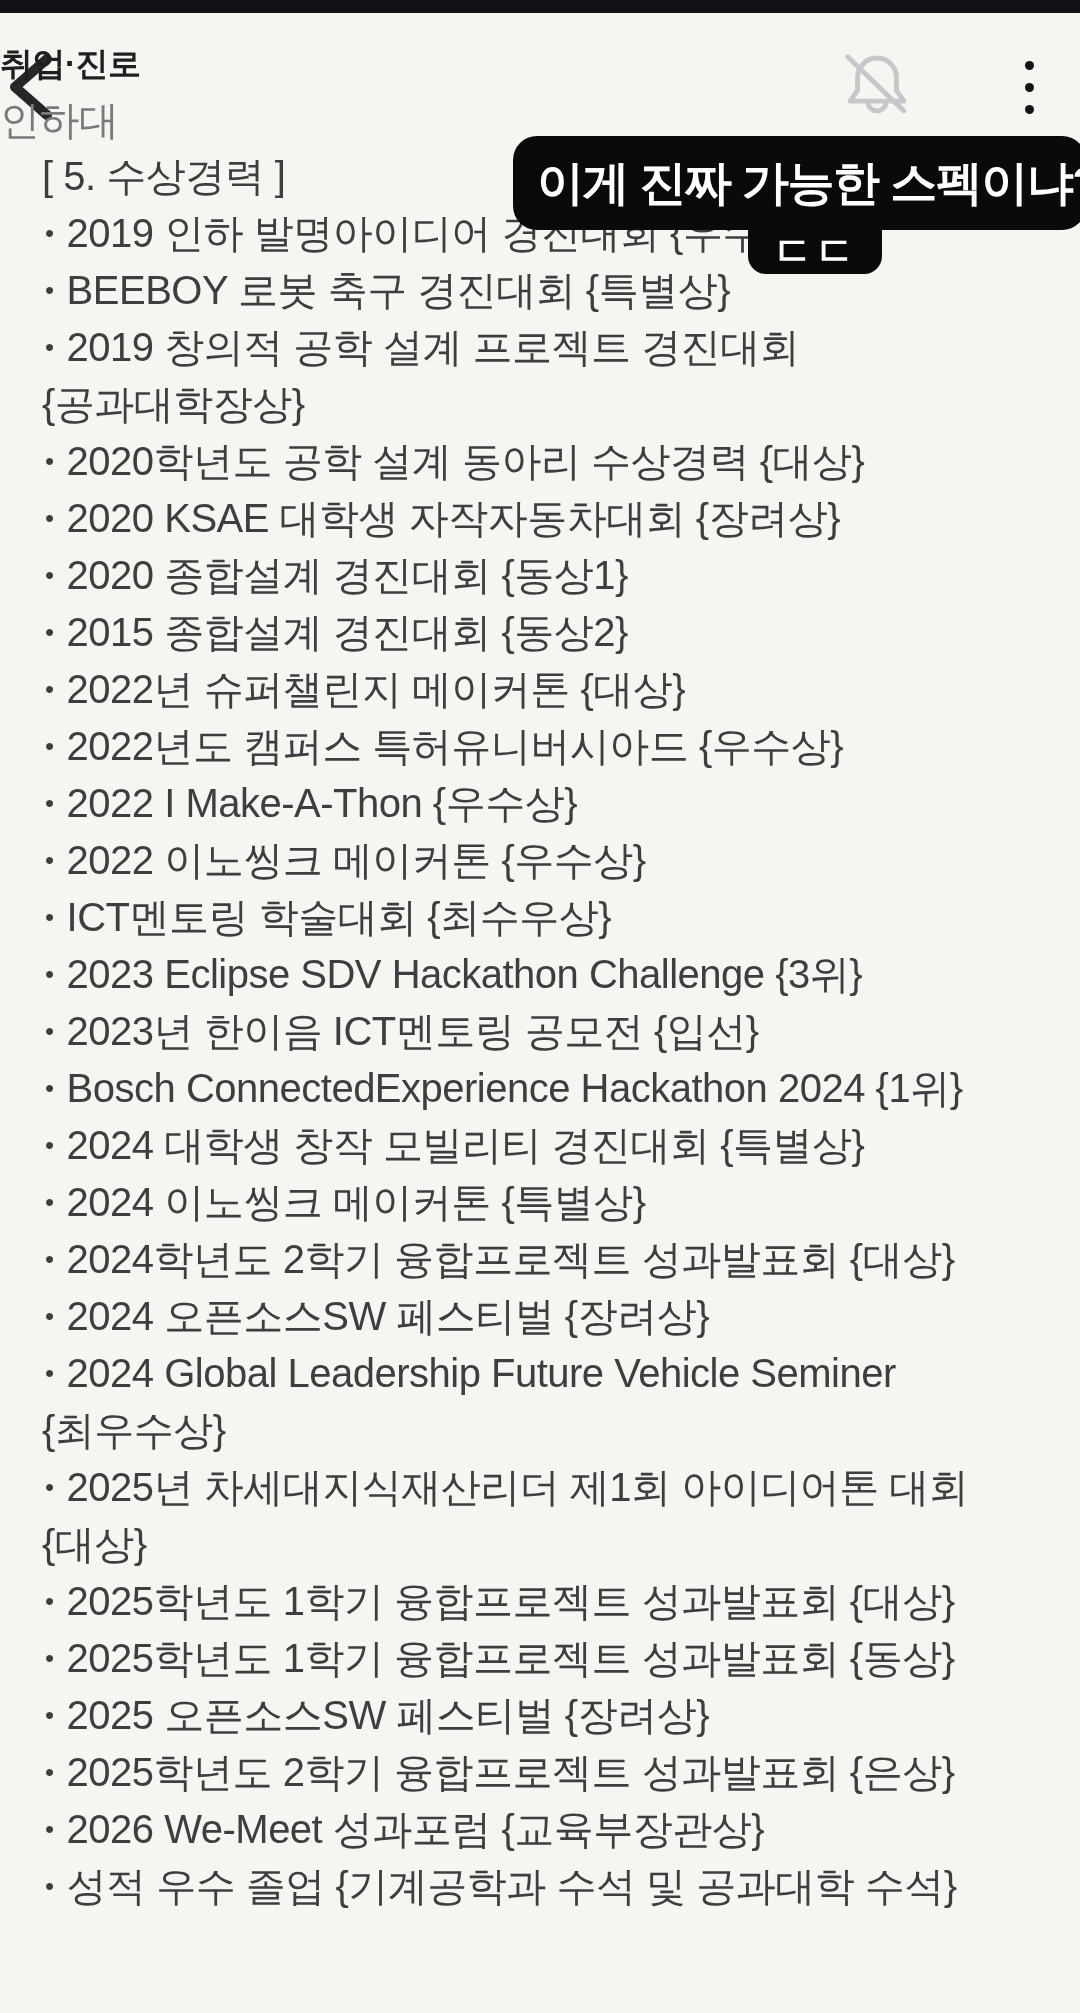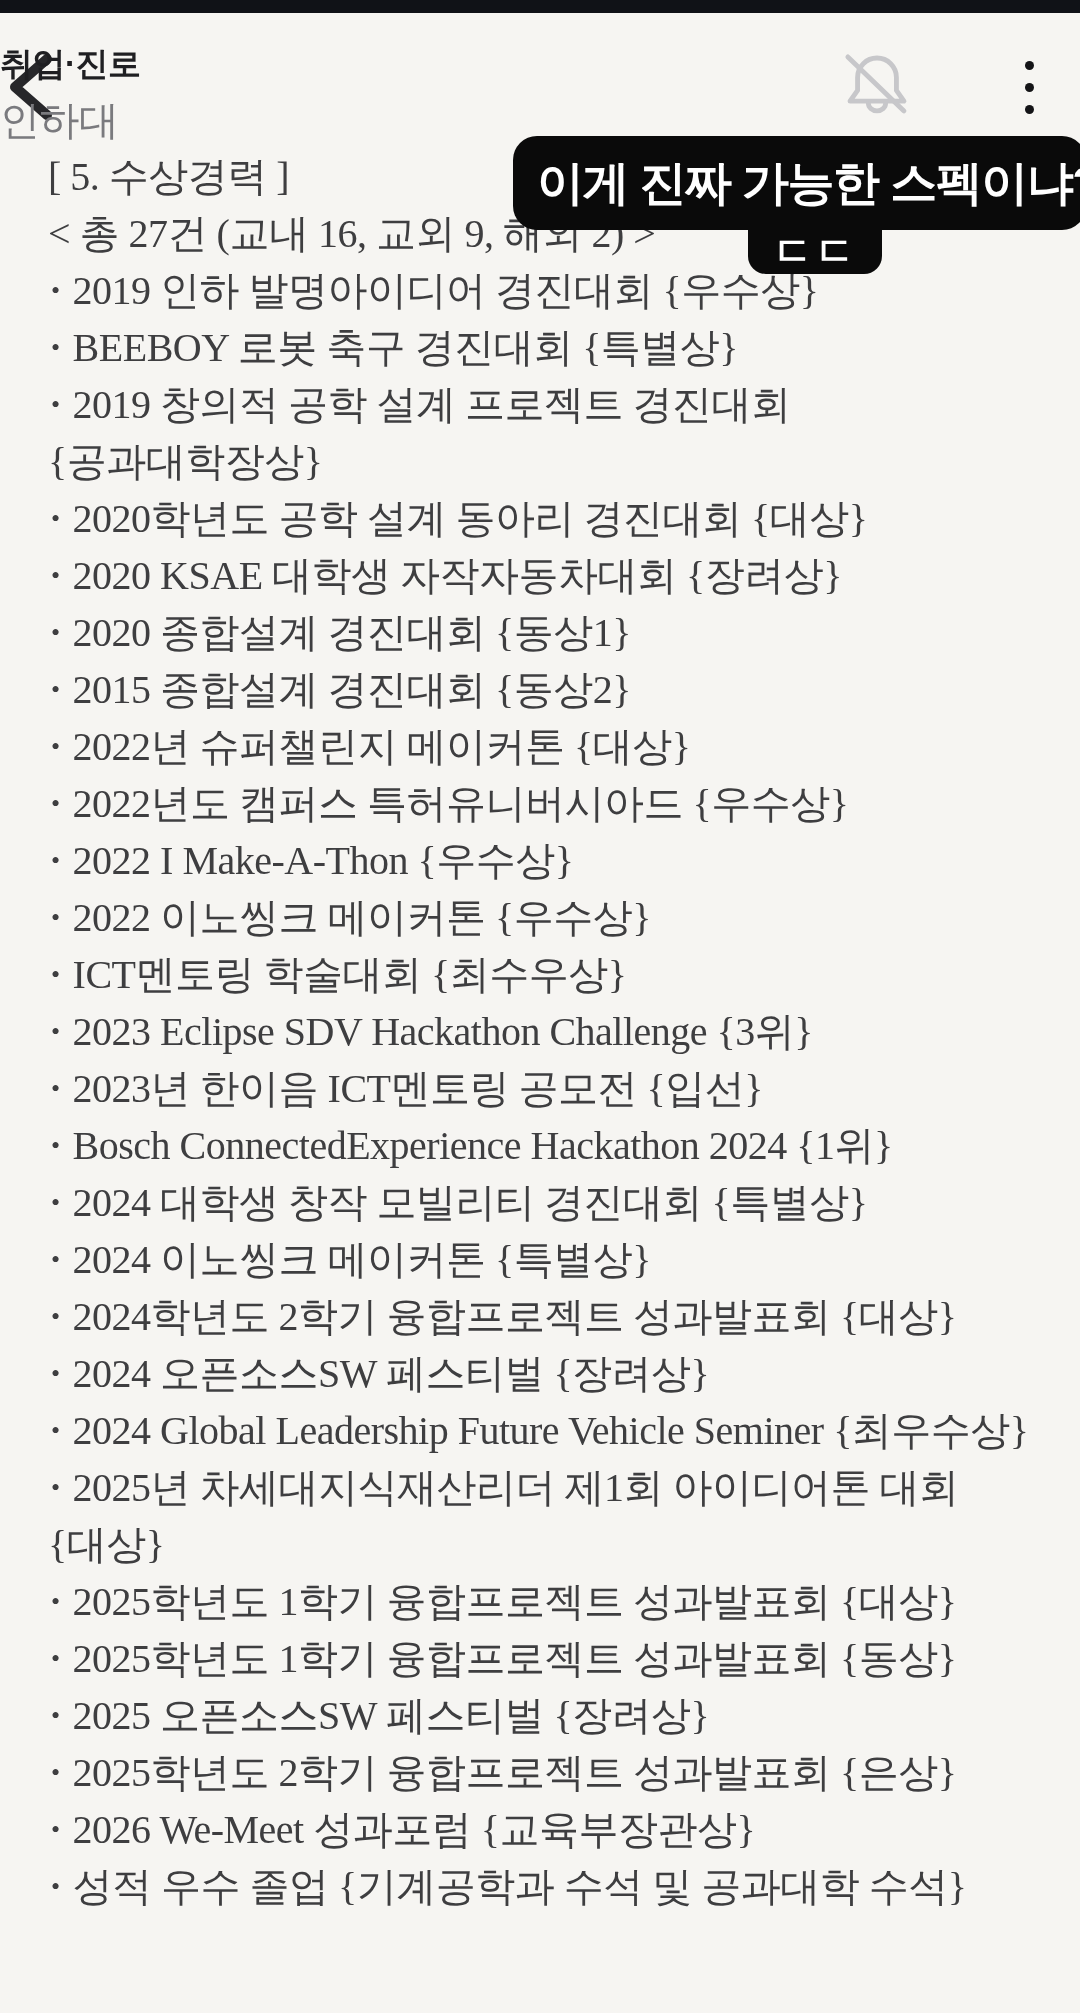--- a/index.html
+++ b/index.html
@@ -79,29 +79,28 @@
     z-index: 5;
   }
   .caption-tail span {
     color: #ffffff; font-size: 40px; font-weight: 800; line-height: 44px;
     letter-spacing: 2px;
   }
 
   
   .content {
     position: absolute;
-    left: 48px; top: 148px;
+    left: 42px; top: 148px;
     width: 1016px;
     font-size: 40px;
     line-height: 57px;
     color: #3e3e40;
     letter-spacing: -0.5px;
     word-break: keep-all;
     overflow-wrap: break-word;
-    font-family: Liberation Serif, serif;
   }
   .section-title, .summary-line { white-space: nowrap; }
   .award-line .bullet {
     display: inline-block;
     font-size: 26px;
     vertical-align: 5px;
     margin: 0 13px 0 3px;
     color: #3e3e40;
   }
 </style>
@@ -148,29 +147,28 @@
 
   <div class="caption-main">
     <span>이게 진짜 가능한 스펙이냐?</span>
   </div>
   <div class="caption-tail">
     <span>ㄷㄷ</span>
   </div>
 
   <div class="content">
     <div class="section-title">[ 5. 수상경력 ]</div>
-    <div class="summary-line">&lt; 총 27건 (교내 16, 교외 9, 해외 2) &gt;</div>
     <div>
   <div class="award-line"><span class="bullet">•</span><span>2019 인하 발명아이디어 경진대회 {우수상}</span></div>
 
   <div class="award-line"><span class="bullet">•</span><span>BEEBOY 로봇 축구 경진대회 {특별상}</span></div>
 
   <div class="award-line"><span class="bullet">•</span><span>2019 창의적 공학 설계 프로젝트 경진대회 {공과대학장상}</span></div>
 
-  <div class="award-line"><span class="bullet">•</span><span>2020학년도 공학 설계 동아리 경진대회 {대상}</span></div>
+  <div class="award-line"><span class="bullet">•</span><span>2020학년도 공학 설계 동아리 수상경력 {대상}</span></div>
 
   <div class="award-line"><span class="bullet">•</span><span>2020 KSAE 대학생 자작자동차대회 {장려상}</span></div>
 
   <div class="award-line"><span class="bullet">•</span><span>2020 종합설계 경진대회 {동상1}</span></div>
 
   <div class="award-line"><span class="bullet">•</span><span>2015 종합설계 경진대회 {동상2}</span></div>
 
   <div class="award-line"><span class="bullet">•</span><span>2022년 슈퍼챌린지 메이커톤 {대상}</span></div>
 
   <div class="award-line"><span class="bullet">•</span><span>2022년도 캠퍼스 특허유니버시아드 {우수상}</span></div>

